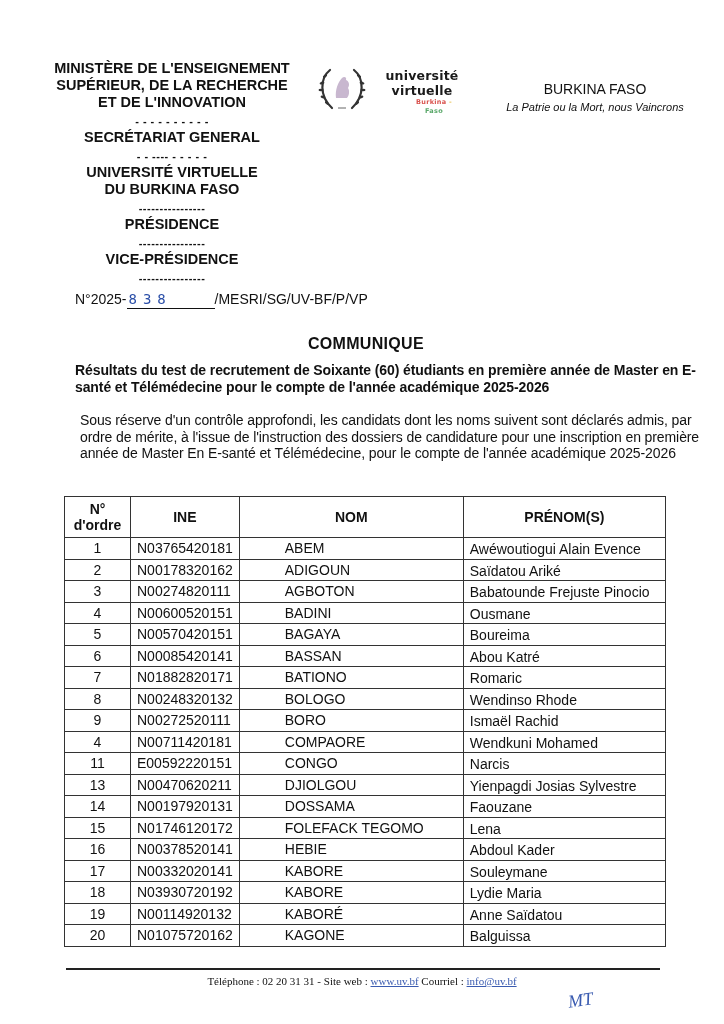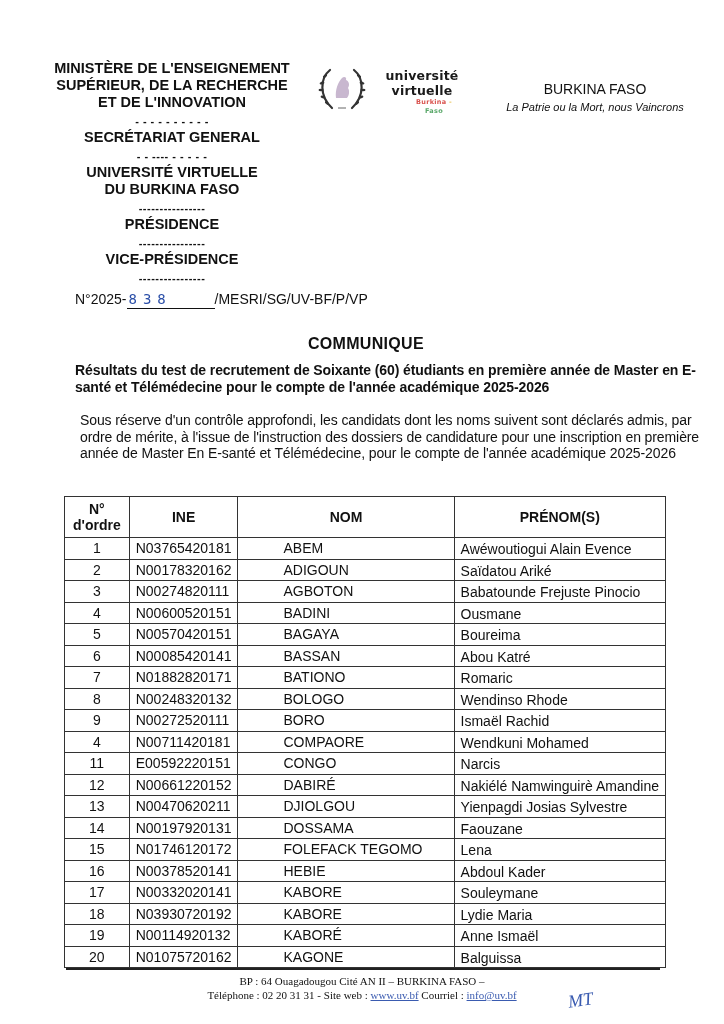--- a/index.html
+++ b/index.html
@@ -187,26 +187,20 @@
         <td class="c-nom">COMPAORE</td>
         <td class="c-pre">Wendkuni Mohamed</td>
       </tr>
       <tr>
         <td class="c-no">11</td>
         <td class="c-ine">E00592220151</td>
         <td class="c-nom">CONGO</td>
         <td class="c-pre">Narcis</td>
       </tr>
       <tr>
-        <td class="c-no">12</td>
-        <td class="c-ine">N00661220152</td>
-        <td class="c-nom">DABIRÉ</td>
-        <td class="c-pre">Nakiélé Namwinguirè Amandine</td>
-      </tr>
-      <tr>
         <td class="c-no">13</td>
         <td class="c-ine">N00470620211</td>
         <td class="c-nom">DJIOLGOU</td>
         <td class="c-pre">Yienpagdi Josias Sylvestre</td>
       </tr>
       <tr>
         <td class="c-no">14</td>
         <td class="c-ine">N00197920131</td>
         <td class="c-nom">DOSSAMA</td>
         <td class="c-pre">Faouzane</td>
@@ -232,31 +226,30 @@
       <tr>
         <td class="c-no">18</td>
         <td class="c-ine">N03930720192</td>
         <td class="c-nom">KABORE</td>
         <td class="c-pre">Lydie Maria</td>
       </tr>
       <tr>
         <td class="c-no">19</td>
         <td class="c-ine">N00114920132</td>
         <td class="c-nom">KABORÉ</td>
-        <td class="c-pre">Anne Ismaël</td>
+        <td class="c-pre">Anne Saïdatou</td>
       </tr>
       <tr>
         <td class="c-no">20</td>
         <td class="c-ine">N01075720162</td>
         <td class="c-nom">KAGONE</td>
         <td class="c-pre">Balguissa</td>
       </tr>
     </tbody>
 </table>
 
 <div class="footer-rule"></div>
 <div class="footer">
-  <div>BP : 64 Ouagadougou Cité AN II – BURKINA FASO –</div>
   <div>
     <span>Téléphone : 02 20 31 31 - Site web : </span><a>www.uv.bf</a><span> Courriel : </span><a>info@uv.bf</a>
   </div>
 </div>
 <div class="initials">MT</div>
 
 </body></html>

